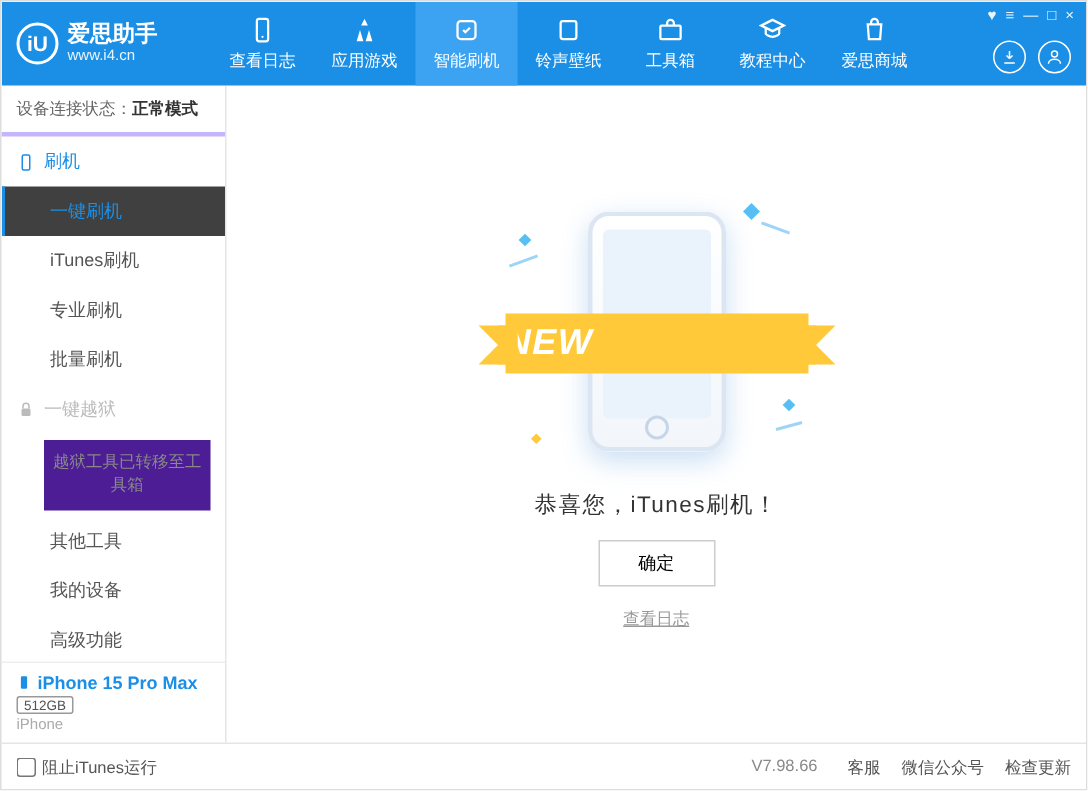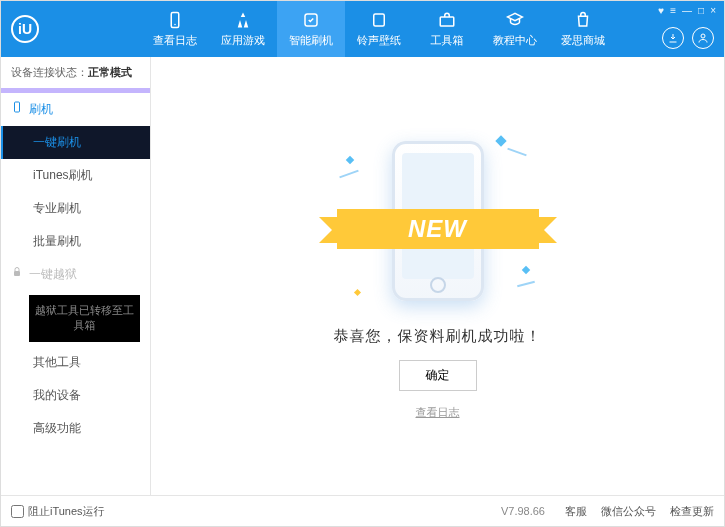--- a/index.html
+++ b/index.html
@@ -20,43 +20,43 @@
 .nav-icon svg { width: 18px; height: 18px; fill: #fff; }
 .header-right { position: absolute; right: 8px; top: 4px; display: flex; gap: 6px; font-size: 10px; }
 .header-right-btn { cursor: pointer; opacity: 0.9; }
 .header-circles { position: absolute; right: 10px; bottom: 8px; display: flex; gap: 8px; }
 .circle-btn { width: 22px; height: 22px; border: 1.5px solid #fff; border-radius: 50%; display: flex; align-items: center; justify-content: center; cursor: pointer; }
 .circle-btn svg { width: 12px; height: 12px; fill: #fff; }
 
 
 .body { flex: 1; display: flex; overflow: hidden; }
 .sidebar { width: 150px; border-right: 1px solid #e5e5e5; display: flex; flex-direction: column; }
-.conn-status { padding: 8px 10px; font-size: 11px; color: #666; border-bottom: 5px solid #c4b5fd; }
+.conn-status { padding: 8px 10px; font-size: 11px; color: #666; border-bottom: 3px solid #c4b5fd; }
 .conn-status .mode { color: #333; font-weight: bold; }
 .side-list { flex: 1; overflow: auto; }
-.side-head { display: flex; align-items: flex-start; gap: 6px; padding: 8px 10px; color: #555; font-size: 12px; }
+.side-head { display: flex; align-items: center; gap: 6px; padding: 8px 10px; color: #555; font-size: 12px; }
 .side-head.blue { color: #1b8fe6; }
 .side-head.gray { color: #bbb; }
 .side-head svg { width: 12px; height: 12px; fill: currentColor; }
 .side-item { padding: 8px 10px 8px 32px; font-size: 12px; color: #555; cursor: pointer; }
-.side-item.active { background: #0f172a; color: #1b8fe6; border-left: 2px solid #1b8fe6; padding-left: 30px; }
-.side-note { margin: 4px 10px 4px 28px; padding: 8px 6px; background: #000000; color: #888; font-size: 11px; line-height: 1.4; text-align: center; }
+.side-item.active { background: #404040; color: #1b8fe6; border-left: 2px solid #1b8fe6; padding-left: 30px; }
+.side-note { margin: 4px 10px 4px 28px; padding: 8px 6px; background: #4c1d95; color: #888; font-size: 11px; line-height: 1.4; text-align: center; }
 .device-box { padding: 6px 10px; border-top: 1px solid #eee; }
 .device-name { color: #1b8fe6; font-size: 12px; font-weight: bold; display: flex; align-items: center; gap: 4px; }
 .device-name svg { width: 10px; height: 14px; fill: #1b8fe6; }
 .storage-badge { display: inline-block; border: 1px solid #999; font-size: 9px; padding: 0 4px; border-radius: 2px; color: #555; margin-top: 2px; }
 .device-type { font-size: 10px; color: #aaa; margin-top: 2px; }
 
 
 .main { flex: 1; display: flex; flex-direction: column; align-items: center; justify-content: center; gap: 14px; }
 .illus { position: relative; width: 190px; height: 180px; }
 .phone { position: absolute; left: 50%; top: 8px; transform: translateX(-50%); width: 92px; height: 160px; background: linear-gradient(#fff,#f2f6fb); border-radius: 14px; box-shadow: 0 6px 18px rgba(80,150,220,0.3), inset 0 0 0 3px #dce6f2; }
 .phone::before { content: ""; position: absolute; top: 12px; left: 10px; right: 10px; bottom: 22px; background: #eaf3fb; border-radius: 4px; }
 .phone::after { content: ""; position: absolute; bottom: 8px; left: 50%; transform: translateX(-50%); width: 12px; height: 12px; border: 2px solid #c6d6e8; border-radius: 50%; }
-.ribbon { position: absolute; top: 76px; left: -6px; right: -6px; height: 40px; background: #ffc939; display: flex; align-items: center; justify-content: center; }
+.ribbon { position: absolute; top: 76px; left: -6px; right: -6px; height: 40px; background: #ffc939; display: flex; align-items: center; }
 .ribbon::before, .ribbon::after { content:""; position:absolute; top:8px; width:0; height:0; border: 13px solid #ffc939; }
 .ribbon::before { left:-18px; border-left-color: transparent; }
 .ribbon::after { right:-18px; border-right-color: transparent; }
 .ribbon-text { font-family: Arial; font-size: 24px; font-weight: 900; font-style: italic; color: #fff; letter-spacing: 1px; }
 .burst { position: absolute; width: 8px; height: 8px; background: #58bff5; transform: rotate(45deg); }
 .b1 { top: 24px; left: 4px; width:6px; height:6px; }
 .b2 { top: 4px; right: 28px; }
 .b3 { bottom: 18px; left: 12px; width:5px; height:5px; background:#ffc939; }
 .b4 { bottom: 40px; right: 4px; width:6px; height:6px; }
 .line { position:absolute; background:#9ed4f7; }
@@ -75,20 +75,24 @@
 .footer .right span { cursor: pointer; }
 </style>
 </head>
 <body>
 
 <div class="app">
 
   <div class="header">
     <div class="logo-area">
       <div class="logo-icon">iU</div>
+      <div class="logo-text">
+        <div class="logo-name">爱思助手</div>
+        <div class="logo-url">www.i4.cn</div>
+      </div>
     </div>
     <div class="nav">
       <div class="nav-item">
         <span class="nav-icon">
             <svg viewBox="0 0 24 24">
               <rect x="7" y="2" width="10" height="20" rx="2" fill="none" stroke="#fff" stroke-width="2"></rect>
               <circle cx="12" cy="18" r="1"></circle>
             </svg>
           </span>
         <span>查看日志</span>
@@ -191,38 +195,48 @@
               <path d="M8 10V7a4 4 0 018 0v3" fill="none" stroke="currentColor" stroke-width="2"></path>
             </svg>
           <span>一键越狱</span>
         </div>
         <div class="side-note">越狱工具已转移至工具箱</div>
 
         <div class="side-item">其他工具</div>
         <div class="side-item">我的设备</div>
         <div class="side-item">高级功能</div>
 
+      </div>
+      <div class="device-box">
+        <div class="device-name">
+          <svg viewBox="0 0 24 24">
+              <rect x="7" y="2" width="10" height="20" rx="2"></rect>
+            </svg>
+          <span>iPhone 15 Pro Max</span>
+        </div>
+        <span class="storage-badge">512GB</span>
+        <div class="device-type">iPhone</div>
       </div>
     </div>
 
     <div class="main">
       <div class="illus">
         <div class="burst b1"></div>
           <div class="burst b2"></div>
           <div class="burst b3"></div>
           <div class="burst b4"></div>
         <div class="line l1"></div>
           <div class="line l2"></div>
           <div class="line l3"></div>
         <div class="phone"></div>
         <div class="ribbon">
             <span class="ribbon-text">NEW</span>
           </div>
       </div>
-      <div class="msg">恭喜您，保资料刷机成功啦！</div>
+      <div class="msg">恭喜您，iTunes刷机！</div>
       <button class="ok-btn">确定</button>
       <a class="log-link">查看日志</a>
     </div>
   </div>
 
   <div class="footer">
     <label class="left">
       <input type="checkbox" style="">
         <span>阻止iTunes运行</span>
     </label>

